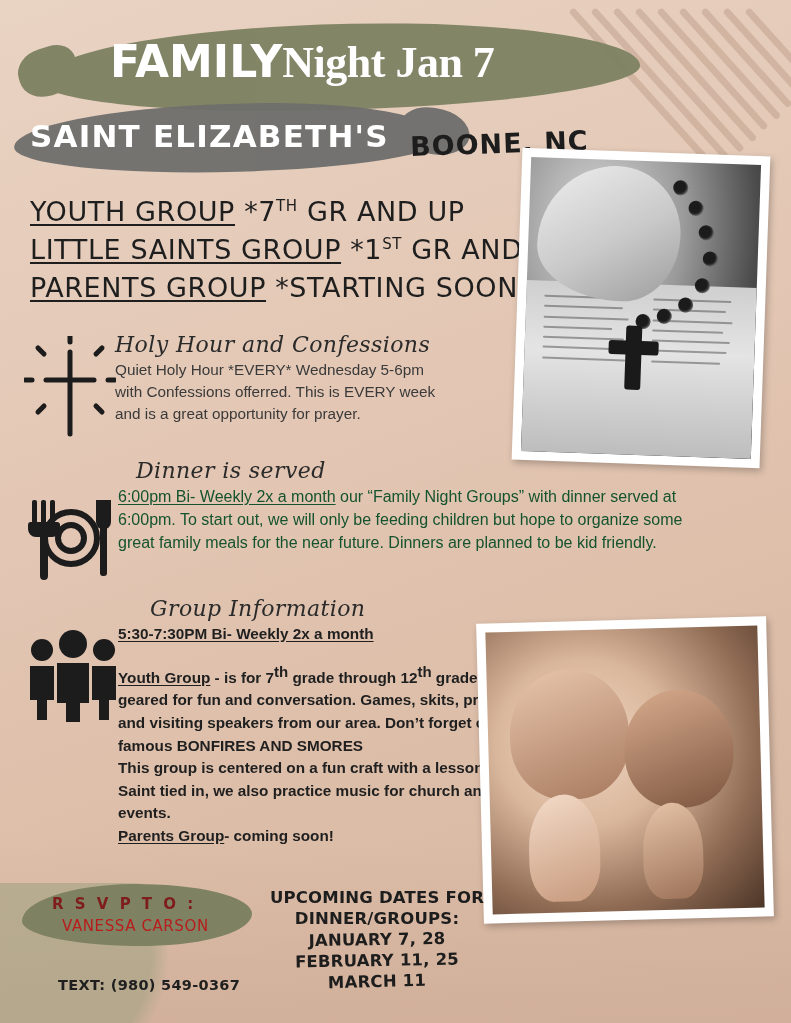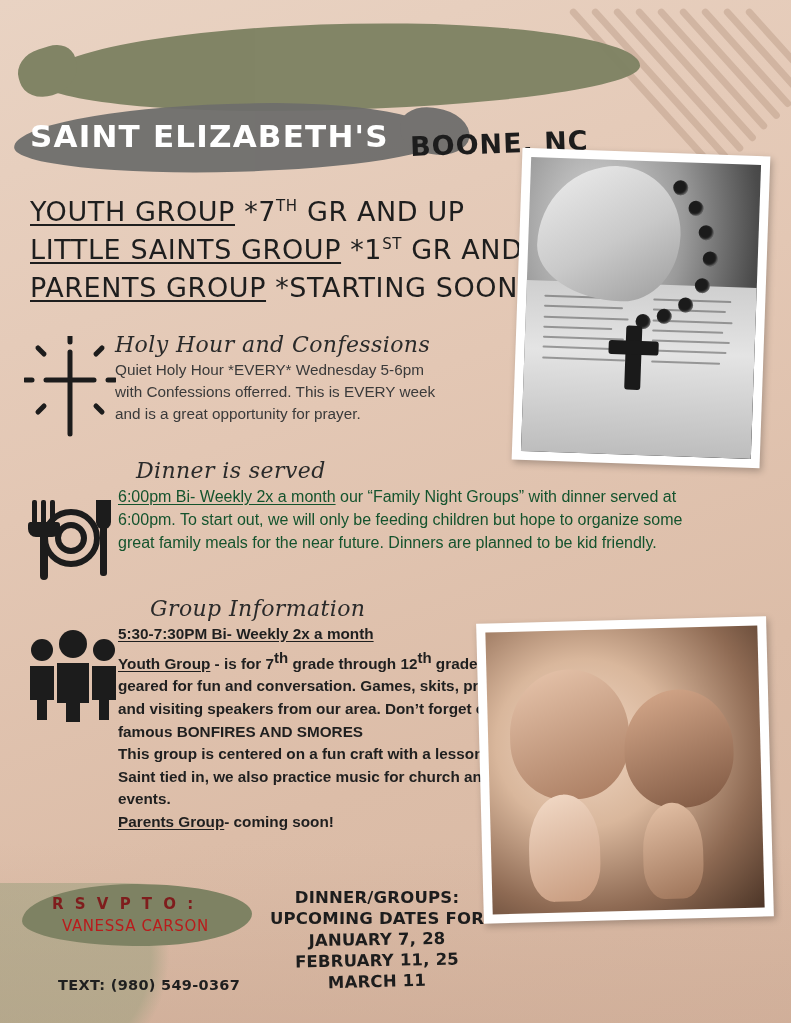--- a/index.html
+++ b/index.html
@@ -360,20 +360,23 @@
     <i style="left:118px; top:6px;   width:160px; transform:rotate(48deg);"></i>
     <i style="left:140px; top:6px;   width:146px; transform:rotate(48deg);"></i>
     <i style="left:162px; top:6px;   width:130px; transform:rotate(48deg);"></i>
     <i style="left:184px; top:6px;   width:112px; transform:rotate(48deg);"></i>
     <i style="left:206px; top:6px;   width:96px;  transform:rotate(48deg);"></i>
   </div>
 
   <div class="olive-brush"></div>
   <div class="gray-brush"></div>
 
+  <div class="title">
+    <span class="fam">FAMILY</span><span class="night">Night Jan 7</span>
+  </div>
 
   <div class="subtitle">SAINT ELIZABETH'S</div>
   <div class="city">BOONE, NC</div>
 
   <div class="groups">
     <div class="line">
       <span class="u">YOUTH GROUP</span><span> *7</span><sup>TH</sup><span> GR AND UP</span>
     </div>
     <div class="line">
       <span class="u">LITTLE SAINTS GROUP</span><span> *1</span><sup>ST</sup><span> GR AND UP</span>
@@ -434,21 +437,21 @@
         <circle cx="78" cy="20" r="11"></circle>
         <path d="M66 36 h24 v34 h-7 v20 h-10 v-20 h-7 z"></path>
         <circle cx="47" cy="14" r="14"></circle>
         <path d="M31 33 h32 v40 h-9 v19 h-14 v-19 h-9 z"></path>
       </g>
     </svg>
   </div>
 
   <div class="section" id="sec-groups">
     <div class="sec-title" style="margin-left:32px;">Group Information</div>
-    <div class="sec-body-strong" style="margin-bottom:1px;">
+    <div class="sec-body-strong" style="margin-bottom:15px;">
       <span class="u2">5:30-7:30PM      Bi- Weekly     2x a month</span>
     </div>
     <div class="sec-body-strong">
       <span class="u2">Youth Group</span><span> - is for 7</span><sup>th</sup><span> grade through 12</span><sup>th</sup><span> grade. It is geared for fun and conversation. Games, skits, prayer, and visiting speakers from our area. Don’t forget our famous BONFIRES AND SMORES</span>
     </div>
     <div class="sec-body-strong">This group is centered on a fun craft with a lesson of a Saint tied in, we also practice music for church and events.</div>
     <div class="sec-body-strong">
       <span class="u2">Parents Group</span><span>- coming soon!</span>
     </div>
   </div>
@@ -492,20 +495,20 @@
       <div class="kid-hands" style="left:56%; top:62%; width:22%; height:34%; background:linear-gradient(160deg,#e6c3a8,#9c7257);"></div>
     </div>
   </div>
 
   <div class="rsvp-badge"></div>
   <div class="rsvp-label">R S V P   T O :</div>
   <div class="rsvp-name">VANESSA CARSON</div>
   <div class="contact-text">TEXT: (980) 549-0367</div>
 
   <div class="upcoming">
+    <div>UPCOMING DATES FOR</div>
     <div>DINNER/GROUPS:</div>
-    <div>UPCOMING DATES FOR</div>
     <div class="d1">JANUARY 7, 28</div>
     <div class="d2">FEBRUARY 11, 25</div>
     <div class="d3">MARCH 11</div>
   </div>
 
 </div>
 
 </body></html>

